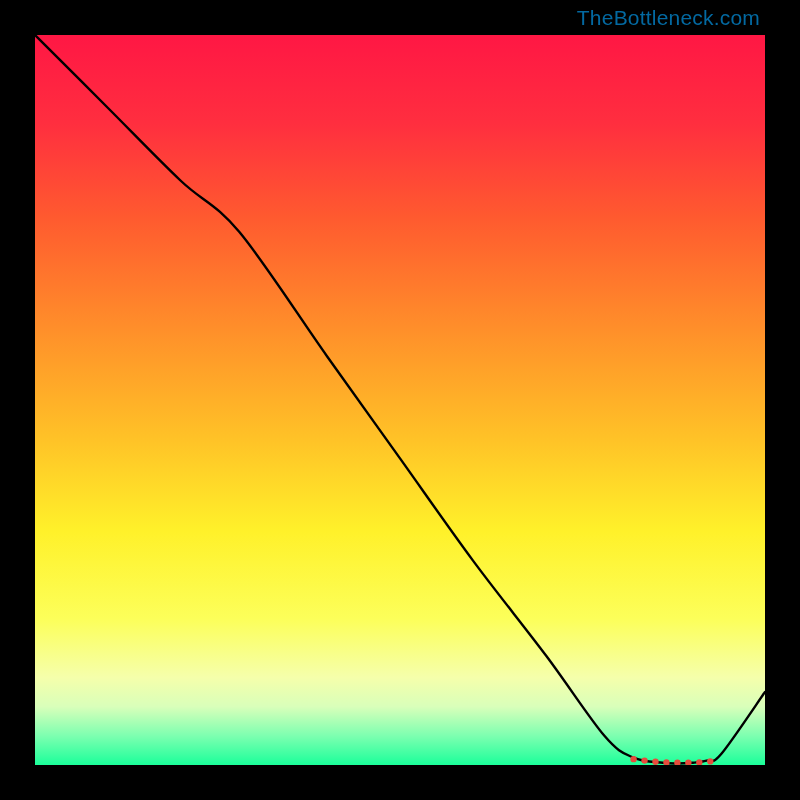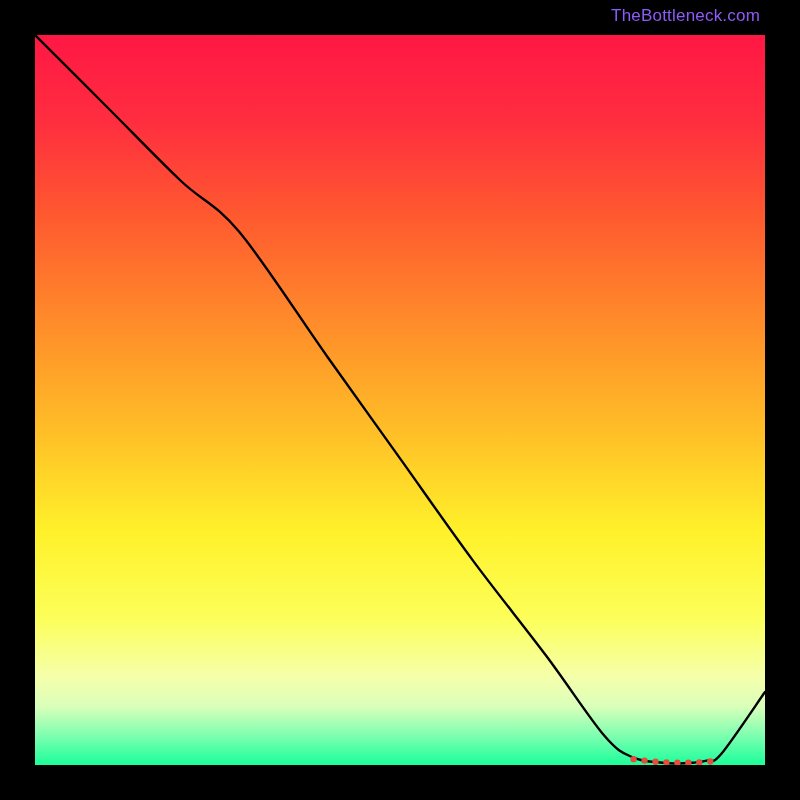--- a/index.html
+++ b/index.html
@@ -15,22 +15,22 @@
     position: absolute;
     left: 35px;
     top: 35px;
     width: 730px;
     height: 730px;
   }
   .watermark {
     position: absolute;
     top: 6px;
     right: 40px;
-    color: #8b5cf6;
-    font-size: 17px;
+    color: #0369a1;
+    font-size: 21px;
     font-weight: normal;
     letter-spacing: 0.2px;
     margin-left: 48px;
   }
   svg { display: block; }
 </style>
 </head>
 <body>
 
 <div class="watermark">TheBottleneck.com</div>

